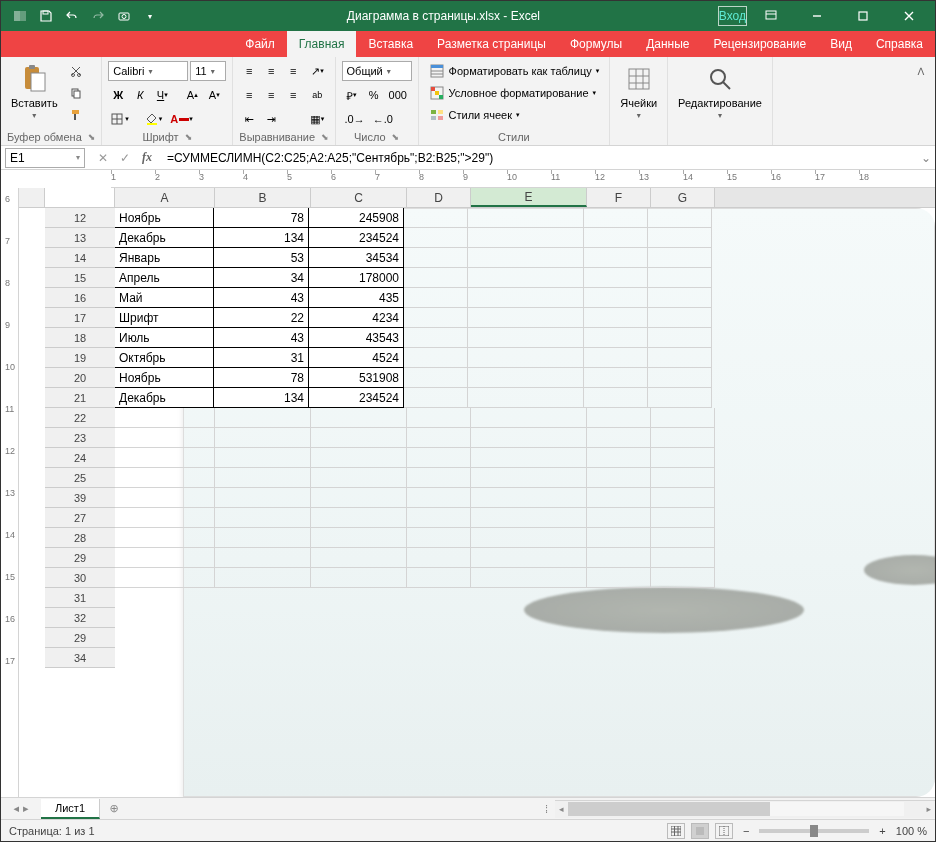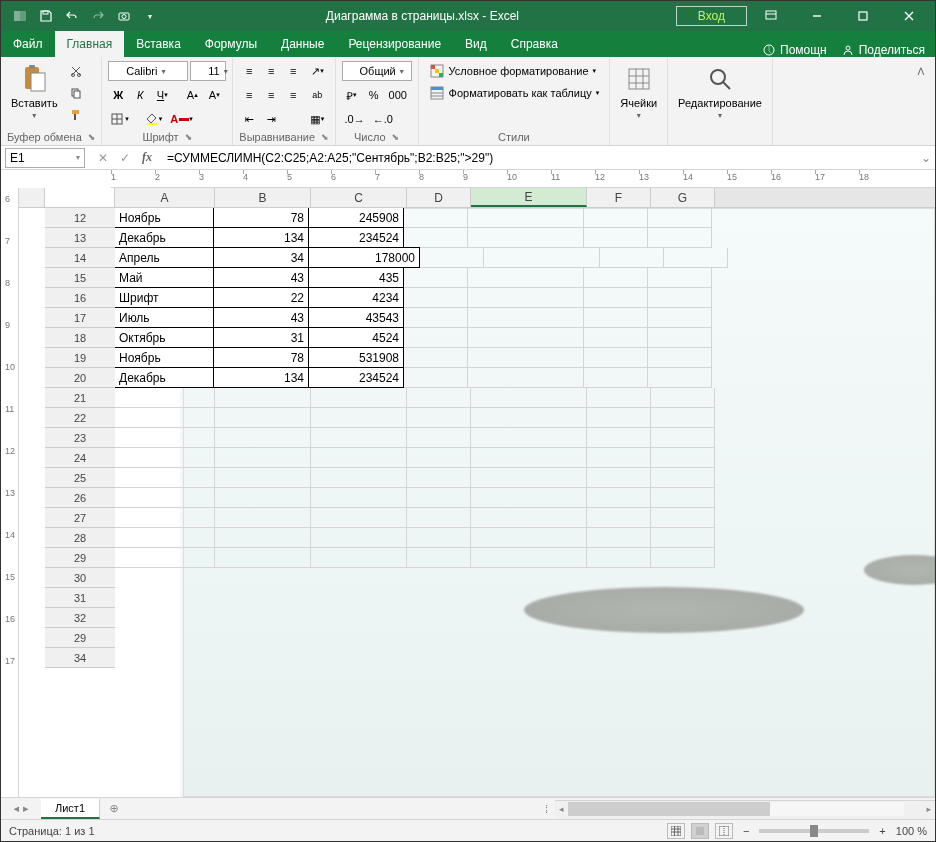--- a/index.html
+++ b/index.html
@@ -5,42 +5,42 @@
 * { margin: 0; padding: 0; box-sizing: border-box; font-family: "Segoe UI", Arial, sans-serif; }
 body { background: #000; width: 936px; height: 842px; overflow: hidden; }
 .app { background: #fff; width: 936px; height: 842px; display: flex; flex-direction: column; border: 1px solid #333; }
 
 
 .titlebar { background: #217346; height: 30px; display: flex; align-items: center; color: #fff; font-size: 12px; }
 .qat { display: flex; gap: 4px; padding: 0 8px; align-items: center; }
 .qat-btn { width: 22px; height: 22px; display: flex; align-items: center; justify-content: center; cursor: pointer; }
 .title-center { flex: 1; text-align: center; }
 .title-right { display: flex; align-items: center; gap: 2px; padding-right: 4px; }
-.login-btn { border: 1px solid rgba(255,255,255,0.7); padding: 2px 21px; font-size: 12px; color: #bef264; cursor: pointer; }
+.login-btn { border: 1px solid rgba(255,255,255,0.7); padding: 2px 0; font-size: 12px; color: #5eead4; cursor: pointer; }
 .win-btn { width: 44px; height: 30px; display: flex; align-items: center; justify-content: center; cursor: pointer; color: #fff; }
 
 
-.ribbon-tabs { background: #15803d; display: flex; align-items: flex-end; height: 26px; color: #fff; font-size: 12px; }
+.ribbon-tabs { background: #ef4444; display: flex; align-items: flex-end; height: 26px; color: #fff; font-size: 12px; flex-direction: column; }
 .tab { padding: 6px 12px; cursor: pointer; }
 .tab.active { background: #f3f3f3; color: #217346; }
 .tab-right { margin-left: auto; display: flex; align-items: center; padding-right: 10px; gap: 14px; }
 .tab-right-item { display: flex; align-items: center; gap: 4px; cursor: pointer; }
 
 
 .ribbon { background: #f3f3f3; border-bottom: 1px solid #d4d4d4; display: flex; font-size: 11px; }
 .group { border-right: 1px solid #e0e0e0; padding: 4px 6px 2px; display: flex; flex-direction: column; }
 .group-content { flex: 1; display: flex; align-items: flex-start; gap: 4px; }
 .group-label { text-align: center; color: #666; font-size: 11px; padding-top: 2px; display: flex; justify-content: center; align-items: center; gap: 6px; }
 .launcher { font-size: 9px; color: #888; cursor: pointer; }
 .big-btn { display: flex; flex-direction: column; align-items: center; gap: 2px; padding: 2px 4px; cursor: pointer; }
 .big-icon { width: 32px; height: 32px; display: flex; align-items: center; justify-content: center; }
 .btn-col { display: flex; flex-direction: column; gap: 2px; }
 .row { display: flex; gap: 2px; align-items: center; }
 .small-btn { min-width: 20px; height: 20px; display: flex; align-items: center; justify-content: center; cursor: pointer; border: 1px solid transparent; padding: 0 2px; font-size: 11px; }
-.combo { border: 1px solid #ababab; background: #fff; height: 20px; display: flex; align-items: center; padding: 0 17px; font-size: 11px; }
+.combo { border: 1px solid #ababab; background: #fff; height: 20px; display: flex; align-items: center; padding: 0 4px; font-size: 11px; }
 .combo-arrow { font-size: 8px; margin-left: 4px; color: #666; }
 .styles-col { display: flex; flex-direction: column; gap: 2px; }
 .style-btn { height: 20px; display: flex; align-items: center; gap: 4px; padding: 0 4px; cursor: pointer; font-size: 11px; white-space: nowrap; }
 
 
 .formula-bar { border-bottom: 1px solid #d4d4d4; display: flex; align-items: center; height: 24px; font-size: 12px; background: #fff; }
 .name-box { width: 80px; border: 1px solid #ababab; height: 20px; margin: 2px 4px; padding: 0 4px; display: flex; align-items: center; justify-content: space-between; background: #fff; }
 .fb-btns { display: flex; gap: 2px; padding: 0 4px; }
 .fb-btn { width: 20px; height: 20px; display: flex; align-items: center; justify-content: center; color: #999; cursor: pointer; }
 .fx { font-style: italic; font-weight: bold; font-family: "Times New Roman", serif; color: #666; }
@@ -54,21 +54,21 @@
 
 
 .sheet-area { flex: 1; display: flex; flex-direction: column; overflow: hidden; background: #fff; position: relative; }
 .grid-wrap { flex: 1; display: flex; overflow: hidden; }
 .ruler-v { width: 18px; background: #fff; border-right: 1px solid #d4d4d4; position: relative; font-size: 9px; color: #777; }
 .ruler-v .tick { position: absolute; left: 4px; }
 .col-hdr-row { height: 20px; display: flex; border-bottom: 1px solid #ccc; background: #e6e6e6; }
 .col-hdr { border-right: 1px solid #ccc; display: flex; align-items: center; justify-content: center; font-size: 12px; color: #444; background: #f0f0f0; }
 .col-hdr.selected { background: #d3ead3; border-bottom: 2px solid #217346; }
 .row-hdr { height: 20px; border-bottom: 1px solid #ccc; display: flex; align-items: center; justify-content: center; font-size: 11px; color: #444; background: #f0f0f0; }
-.main-grid { flex: 1; position: relative; overflow: hidden; }
+.main-grid { flex: 1; position: relative; overflow: hidden; border-radius: 19px; }
 .page-bg { position: absolute; left: 68px; top: 0; right: 0; bottom: 0; background: linear-gradient(to bottom, #f5fafa 0%, #eef5f5 60%, #e8f0f0 100%); border: 1px solid #ddd; box-shadow: 0 2px 6px rgba(0,0,0,0.1); }
 .rock1 { position: absolute; left: 340px; top: 378px; width: 280px; height: 46px; background: radial-gradient(ellipse at center, #5a5a4a 0%, #3a3a30 100%); border-radius: 50%; opacity: 0.4; filter: blur(1px); }
 .rock2 { position: absolute; left: 680px; top: 346px; width: 100px; height: 30px; background: radial-gradient(ellipse at center, #5a5a4a 0%, #3a3a30 100%); border-radius: 50%; opacity: 0.4; filter: blur(1px); }
 .cells { position: absolute; left: 0; top: 0; }
 .cell-row { display: flex; height: 20px; }
 .cell { border-right: 1px solid #d4d4d4; border-bottom: 1px solid #d4d4d4; font-size: 12px; padding: 0 4px; display: flex; align-items: center; background: transparent; overflow: hidden; white-space: nowrap; }
 .cell.bordered { border: 1px solid #000; margin: -1px 0 0 -1px; background: #fff; }
 .cell.num { justify-content: flex-end; }
 .scroll-h { height: 18px; border-top: 1px solid #d4d4d4; display: flex; align-items: center; background: #f0f0f0; }
 .scroll-h .track { flex: 1; height: 14px; background: #f6f6f6; position: relative; margin-right: 18px; }
@@ -152,20 +152,21 @@
           </svg>
       </div>
     </div>
   </div>
 
   <div class="ribbon-tabs">
     <div id="tabs-container" style="display:flex">
         <div class="tab">Файл</div>
         <div class="tab active">Главная</div>
         <div class="tab">Вставка</div>
+        <div class="tab">Разметка страницы</div>
         <div class="tab">Формулы</div>
         <div class="tab">Данные</div>
         <div class="tab">Рецензирование</div>
         <div class="tab">Вид</div>
         <div class="tab">Справка</div>
       </div>
     <div class="tab-right">
       <div class="tab-right-item">
         <svg width="14" height="14" viewBox="0 0 14 14">
             <circle cx="7" cy="7" r="5" fill="none" stroke="#fff"></circle>
@@ -342,35 +343,45 @@
           <span class="launcher">⬊</span>
         </div>
     </div>
 
     <div class="group">
       <div class="group-content">
         <div class="styles-col">
           <div class="style-btn">
             <svg width="16" height="16" viewBox="0 0 16 16">
                 <rect x="2" y="2" width="12" height="12" fill="none" stroke="#888"></rect>
+                <rect x="2" y="2" width="12" height="3" fill="#4a90d9"></rect>
+                <line x1="2" y1="8" x2="14" y2="8" stroke="#888"></line>
+                <line x1="2" y1="11" x2="14" y2="11" stroke="#888"></line>
+              </svg>
+            <span>Форматировать как таблицу</span>
+              <span style="font-size:7px">▾</span>
+          </div>
+          <div class="style-btn">
+            <svg width="16" height="16" viewBox="0 0 16 16">
+                <rect x="2" y="2" width="12" height="12" fill="none" stroke="#888"></rect>
                 <rect x="2" y="2" width="4" height="4" fill="#e74c3c"></rect>
                 <rect x="6" y="6" width="4" height="4" fill="#f1c40f"></rect>
                 <rect x="10" y="10" width="4" height="4" fill="#27ae60"></rect>
               </svg>
             <span>Условное форматирование</span>
               <span style="font-size:7px">▾</span>
           </div>
           <div class="style-btn">
             <svg width="16" height="16" viewBox="0 0 16 16">
-                <rect x="2" y="2" width="12" height="12" fill="none" stroke="#888"></rect>
-                <rect x="2" y="2" width="12" height="3" fill="#4a90d9"></rect>
-                <line x1="2" y1="8" x2="14" y2="8" stroke="#888"></line>
-                <line x1="2" y1="11" x2="14" y2="11" stroke="#888"></line>
-              </svg>
-            <span>Форматировать как таблицу</span>
+                <rect x="2" y="3" width="5" height="4" fill="#7cb342"></rect>
+                <rect x="9" y="3" width="5" height="4" fill="#ffe082"></rect>
+                <rect x="2" y="9" width="5" height="4" fill="#b0bec5"></rect>
+                <rect x="9" y="9" width="5" height="4" fill="#ef9a9a"></rect>
+              </svg>
+            <span>Стили ячеек</span>
               <span style="font-size:7px">▾</span>
           </div>
         </div>
       </div>
       <div class="group-label">
           <span>Стили</span>
         </div>
     </div>
 
     <div class="group">
@@ -516,21 +527,21 @@
               <div class="row-hdr">16</div>
               <div class="row-hdr">17</div>
               <div class="row-hdr">18</div>
               <div class="row-hdr">19</div>
               <div class="row-hdr">20</div>
               <div class="row-hdr">21</div>
               <div class="row-hdr">22</div>
               <div class="row-hdr">23</div>
               <div class="row-hdr">24</div>
               <div class="row-hdr">25</div>
-              <div class="row-hdr">26</div>
+              <div class="row-hdr">39</div>
               <div class="row-hdr">27</div>
               <div class="row-hdr">28</div>
               <div class="row-hdr">29</div>
               <div class="row-hdr">30</div>
               <div class="row-hdr">31</div>
               <div class="row-hdr">32</div>
               <div class="row-hdr">29</div>
               <div class="row-hdr">34</div>
             </div>
           <div class="main-grid" id="main-grid">
@@ -551,23 +562,32 @@
                 <div class="cell-row">
                   <div class="cell bordered" style="width: 100px;">Декабрь</div>
                   <div class="cell bordered num" style="width: 96px;">134</div>
                   <div class="cell bordered num" style="width: 96px;">234524</div>
                   <div class="cell" style="width: 64px;"></div>
                   <div class="cell" style="width: 116px;"></div>
                   <div class="cell" style="width: 64px;"></div>
                   <div class="cell" style="width: 64px;"></div>
                 </div>
                 <div class="cell-row">
+                  <div class="cell bordered" style="width: 100px;">Январь</div>
+                  <div class="cell bordered num" style="width: 96px;">53</div>
+                  <div class="cell bordered num" style="width: 96px;">34534</div>
+                  <div class="cell" style="width: 64px;"></div>
+                  <div class="cell" style="width: 116px;"></div>
+                  <div class="cell" style="width: 64px;"></div>
+                  <div class="cell" style="width: 64px;"></div>
+                </div>
+                <div class="cell-row">
                   <div class="cell bordered" style="width: 100px;">Апрель</div>
                   <div class="cell bordered num" style="width: 96px;">34</div>
-                  <div class="cell bordered num" style="width: 112px;">178000</div>
+                  <div class="cell bordered num" style="width: 96px;">178000</div>
                   <div class="cell" style="width: 64px;"></div>
                   <div class="cell" style="width: 116px;"></div>
                   <div class="cell" style="width: 64px;"></div>
                   <div class="cell" style="width: 64px;"></div>
                 </div>
                 <div class="cell-row">
                   <div class="cell bordered" style="width: 100px;">Май</div>
                   <div class="cell bordered num" style="width: 96px;">43</div>
                   <div class="cell bordered num" style="width: 96px;">435</div>
                   <div class="cell" style="width: 64px;"></div>

